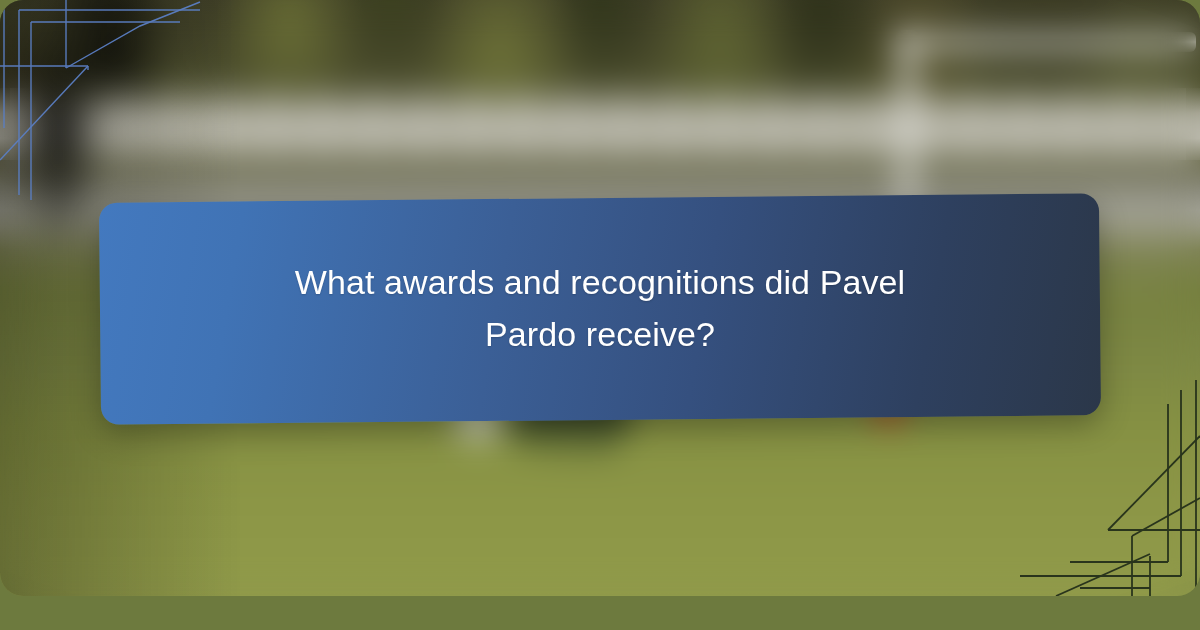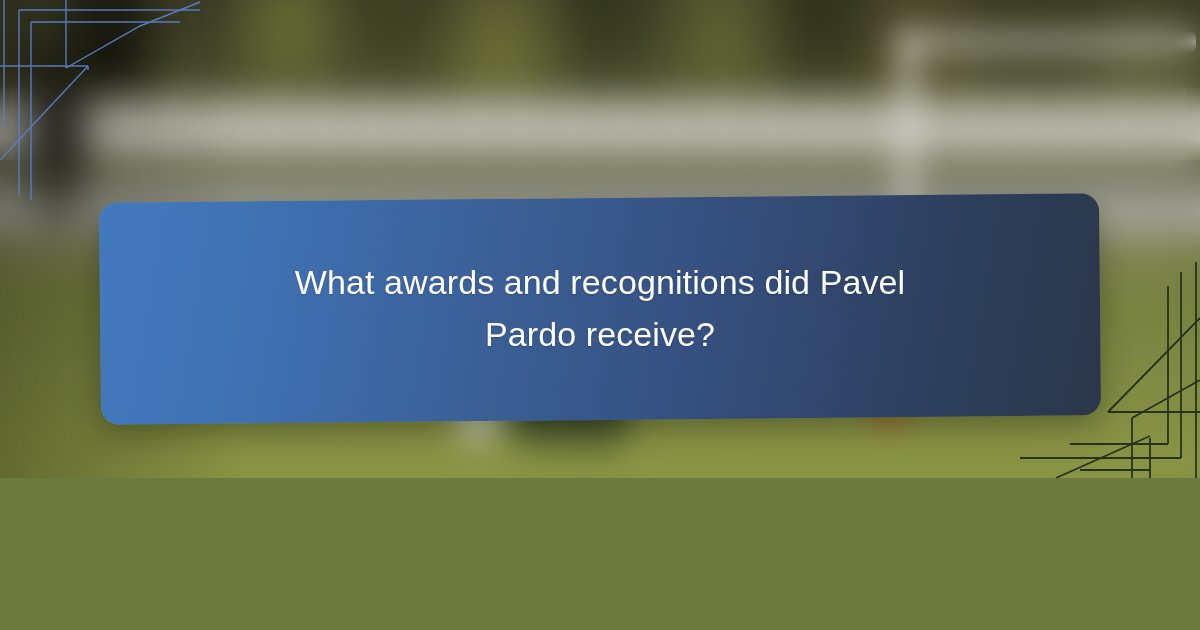--- a/index.html
+++ b/index.html
@@ -10,22 +10,23 @@
     overflow: hidden;
   }
   body {
     font-family: "Liberation Sans", sans-serif;
     background: #6d7a3e;
   }
 
   #stage {
     position: relative;
     width: 1200px;
-    height: 478px;
-    overflow: hidden;
+    height: 596px;
+    overflow: hidden;
+    border-radius: 23px;
   }
 
   
   .bg-layer {
     position: absolute;
     inset: -40px;
     overflow: hidden;
   }
 
   

